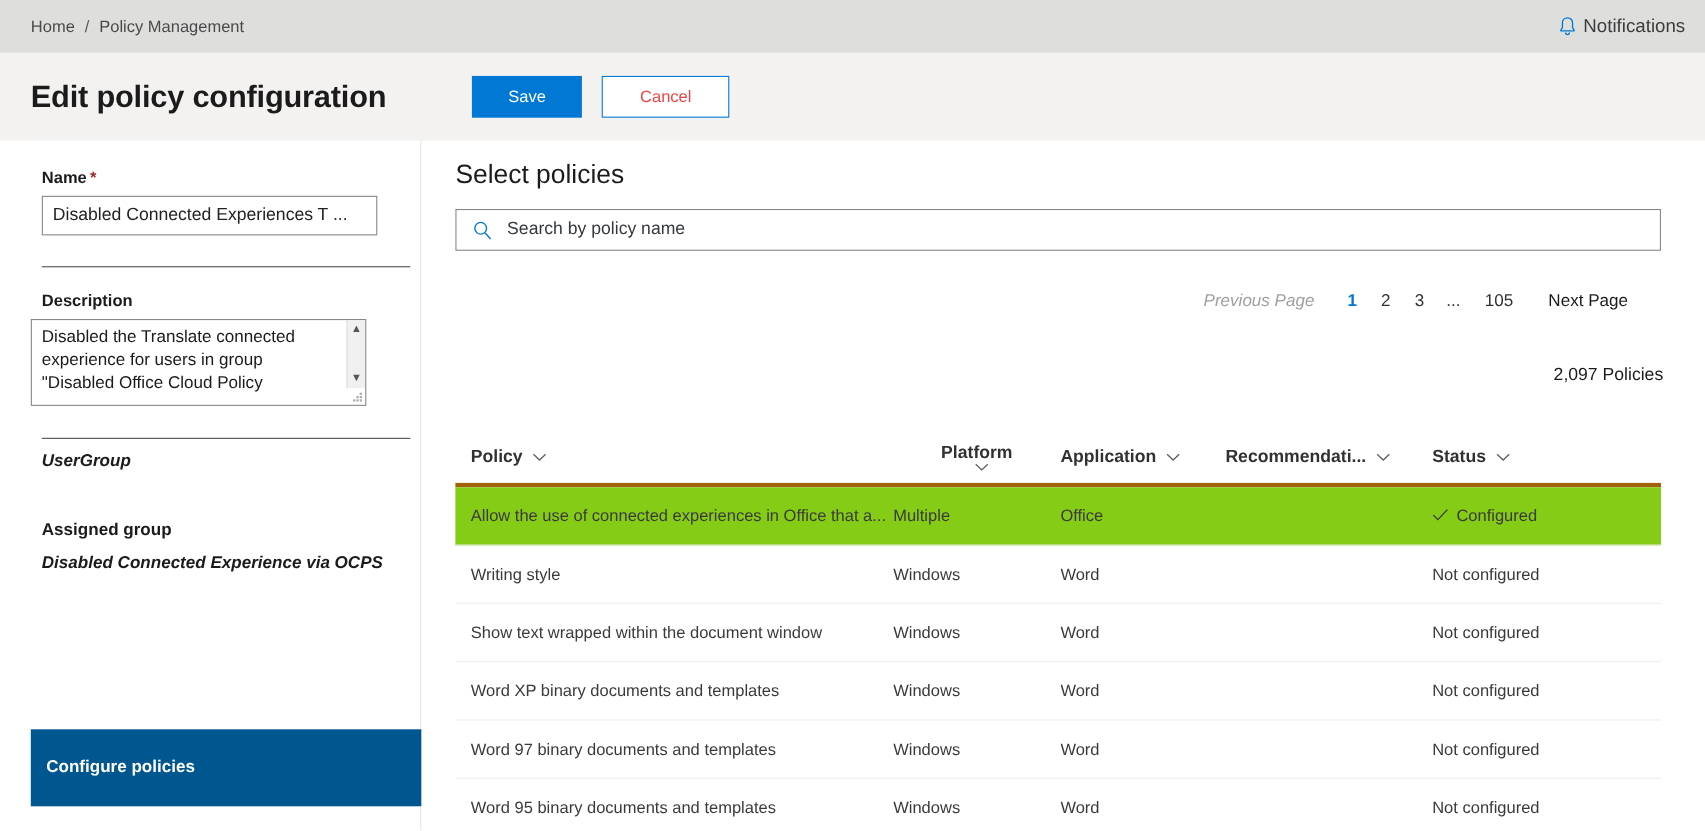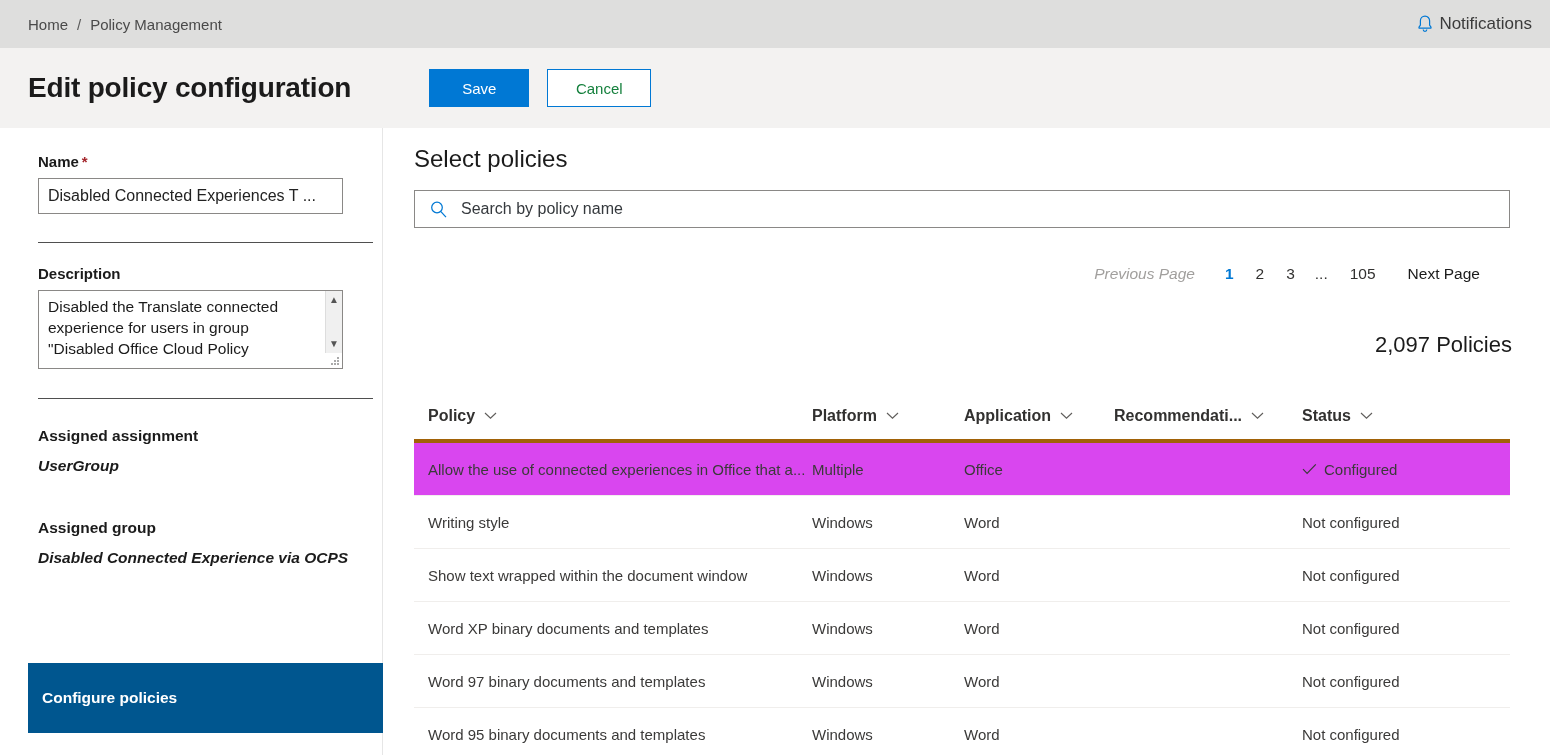--- a/index.html
+++ b/index.html
@@ -51,23 +51,23 @@
   .btn-save {
     margin-left: 78px;
     width: 100px; height: 38px;
     background: #0078d4; border: none;
     color: #ffffff; font-size: 15px;
     font-family: "Liberation Sans", sans-serif;
     cursor: pointer; padding: 0;
   }
   .btn-cancel {
     margin-left: 18px;
-    width: 104px; height: 38px;
+    width: 116px; height: 38px;
     background: #ffffff; border: 1px solid #0078d4;
-    color: #15803d; font-size: 15px;
+    color: #ef4444; font-size: 15px;
     font-family: "Liberation Sans", sans-serif;
     cursor: pointer; padding: 4px;
   }
 
   
   .content { position: absolute; left: 0; top: 128px; width: 1550px; height: 627px; background: #ffffff; }
 
   
   .leftpanel {
     position: absolute; left: 28px; top: 0;
@@ -86,21 +86,21 @@
     display: block; margin-left: 10px;
     width: 305px; height: 36px;
     border: 1px solid #8a8886; background: #fff;
     font-size: 16px; color: #222; padding: 0 9px;
     font-family: "Liberation Sans", sans-serif;
   }
   .divider { height: 1px; background: #4f4f4f; margin: 28px 10px 0 10px; width: 335px; }
 
   .desc-wrap { padding-top: 22px; }
   .desc-box {
-    position: relative; margin-left: 10px;
+    position: relative; margin-left: 0;
     width: 305px; height: 79px;
     border: 1px solid #8a8886; background: #fff;
     overflow: hidden;
   }
   .desc-text {
     position: absolute; left: 9px; top: 5px;
     width: 262px;
     font-size: 15.5px; line-height: 21px; color: #1b1b1b;
     white-space: pre-line;
     font-family: "Liberation Sans", sans-serif;
@@ -167,32 +167,32 @@
     display: flex; align-items: center; font-size: 15.5px;
   }
   .pg-prev { color: #a19f9d; font-style: italic; }
   .pg-num  { color: #323130; margin-left: 22px; }
   .pg-num.active { color: #0078d4; font-weight: bold; margin-left: 30px; }
   .pg-ellipsis { color: #323130; margin-left: 20px; }
   .pg-next { color: #1b1b1b; margin-left: 32px; }
 
   .count {
     position: absolute; right: 38px; top: 204px;
-    font-size: 22px; color: #1b1b1b;
+    font-size: 16px; color: #1b1b1b;
   }
 
   
   .table { position: absolute; left: 30px; top: 265px; width: 1096px; }
   .trow { display: flex; align-items: center; }
   .thead { height: 50px; border-bottom: 4px solid #a16207; }
   .tbody-row { height: 53px; border-bottom: 1px solid #f0eeec; }
-  .tbody-row.selected { background: #d946ef; }
+  .tbody-row.selected { background: #84cc16; }
 
   .c-policy { width: 398px; padding-left: 14px; }
-  .c-platform { width: 152px; }
+  .c-platform { width: 152px; flex-direction: column; }
   .c-application { width: 150px; }
   .c-recommend { width: 188px; }
   .c-status { width: 180px; display: flex; align-items: center; }
 
   .th { font-size: 16px; font-weight: bold; color: #323130; display: flex; align-items: center; }
   .th .chev { margin-left: 9px; display: block; }
   .td { font-size: 15px; color: #3b3a39; white-space: nowrap; overflow: hidden; text-overflow: ellipsis; }
   .check-icon { display: inline-block; margin-right: 7px; }
   .status-cell { display: flex; align-items: center; }
 </style>
@@ -249,21 +249,20 @@
           <rect x="4" y="4" width="2" height="2" fill="#aaa"></rect>
           <rect x="7" y="7" width="2" height="2" fill="#aaa"></rect>
           <rect x="4" y="7" width="2" height="2" fill="#aaa"></rect>
           <rect x="1" y="7" width="2" height="2" fill="#aaa"></rect>
         </svg>
       </div>
     </div>
 
     <div class="divider2"></div>
 
-    <div class="sect-head">Assigned assignment</div>
     <div class="sect-val">UserGroup</div>
 
     <div class="sect-head sect-head2">Assigned group</div>
     <div class="sect-val">Disabled Connected Experience via OCPS</div>
 
     <div class="configure-bar">
       <span class="configure-label">Configure policies</span>
     </div>
   </div>
 

